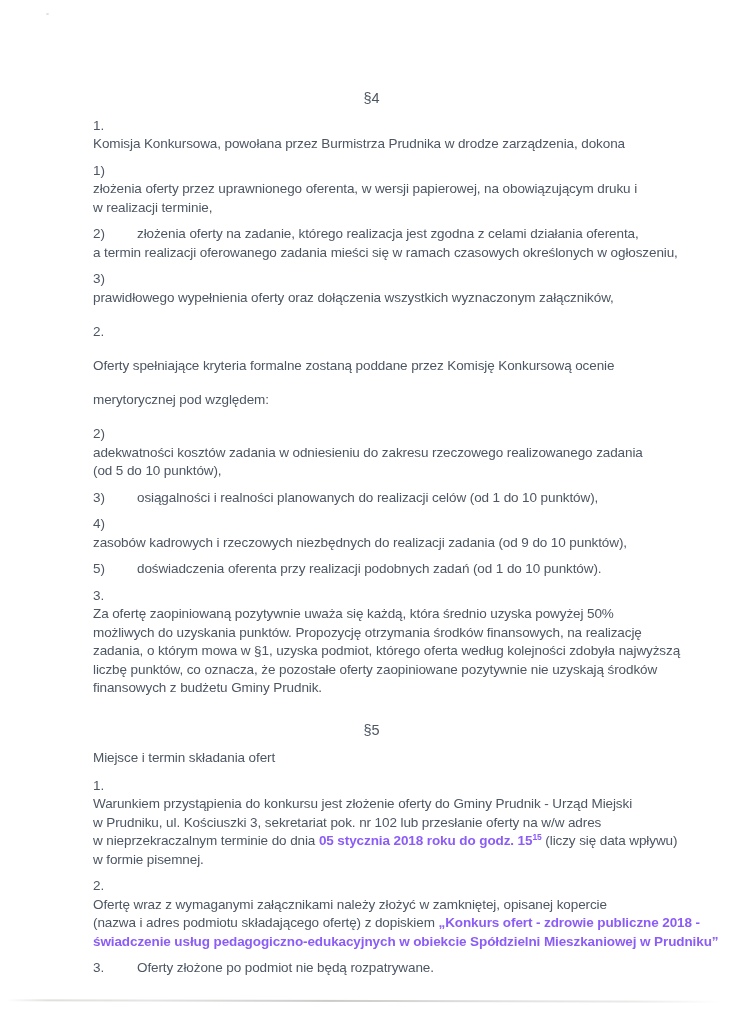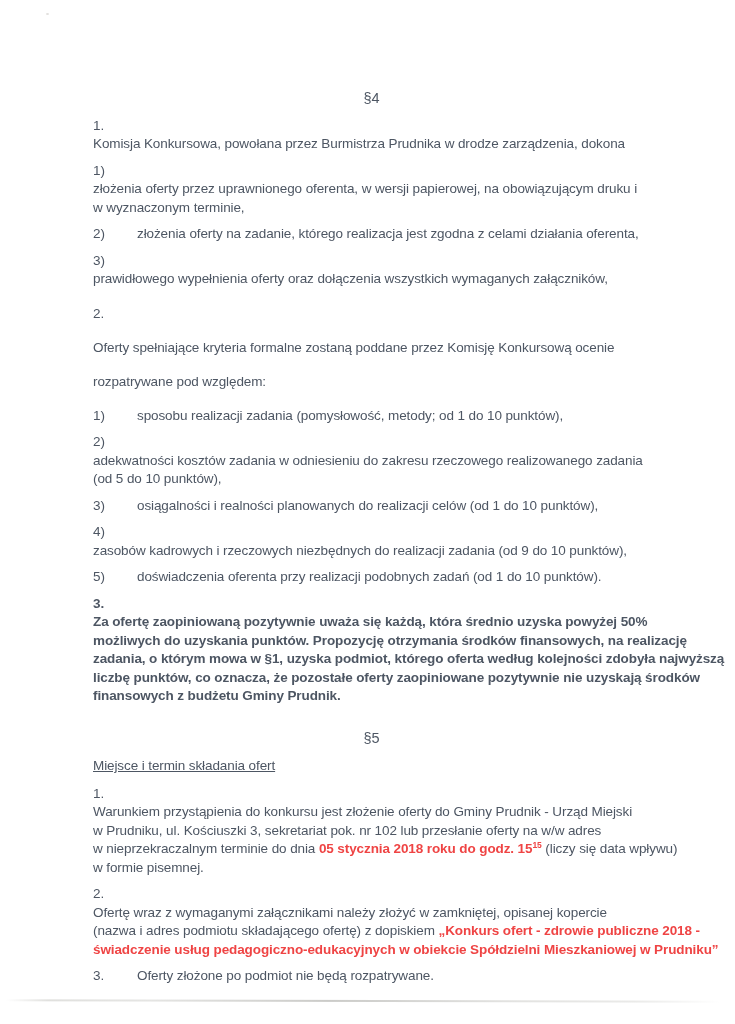--- a/index.html
+++ b/index.html
@@ -21,31 +21,31 @@
     font-size: 13.5px;
     letter-spacing: -0.1px;
     line-height: 18.5px;
   }
   .heading {
     text-align: center;
     margin: 0 0 9px 0;
     font-size: 14.5px;
   }
   .heading2 { margin-top: 23px; margin-bottom: 10px; }
-  .subtitle { margin: 0 0 9px 0; text-decoration: underline; }
+  .subtitle { margin: 0 0 9px 0; }
   p.para { margin: 8px 0 7px 0; }
   p.para .num {
     display: inline-block;
     width: 44px;
     white-space: nowrap;
   }
   p.para .ptext { white-space: nowrap; }
   .lh-lg { line-height: 34px; }
-  .gap-lg { margin-top: 46px; font-weight: bold; }
-  .b { font-weight: 700; color: #ef4444; }
+  .gap-lg { margin-top: 46px; }
+  .b { font-weight: 700; color: #8b5cf6; }
   .ptext sup {
     font-size: 8.5px;
     line-height: 0;
     position: relative;
     top: -5px;
     vertical-align: baseline;
   }
   .scanline {
     position: absolute;
     left: 6px;
@@ -80,39 +80,36 @@
 
   <div class="content">
 
     <div class="heading">§4</div>
 
     <p class="para">
       <span class="num">1.</span><span class="ptext"><span>Komisja Konkursowa, powołana przez Burmistrza Prudnika w drodze zarządzenia, dokona</span><br></span>
     </p>
 
     <p class="para">
-      <span class="num">1)</span><span class="ptext"><span>złożenia oferty przez uprawnionego oferenta, w wersji papierowej, na obowiązującym druku i</span><br><span>w wyznaczonym terminie,</span></span>
+      <span class="num">1)</span><span class="ptext"><span>złożenia oferty przez uprawnionego oferenta, w wersji papierowej, na obowiązującym druku i</span><br><span>w realizacji terminie,</span></span>
     </p>
 
     <p class="para">
-      <span class="num">2)</span><span class="ptext"><span>złożenia oferty na zadanie, którego realizacja jest zgodna z celami działania oferenta,</span><br></span>
+      <span class="num">2)</span><span class="ptext"><span>złożenia oferty na zadanie, którego realizacja jest zgodna z celami działania oferenta,</span><br><span>a termin realizacji oferowanego zadania mieści się w ramach czasowych określonych w ogłoszeniu,</span></span>
     </p>
 
     <p class="para">
-      <span class="num">3)</span><span class="ptext"><span>prawidłowego wypełnienia oferty oraz dołączenia wszystkich wymaganych załączników,</span></span>
+      <span class="num">3)</span><span class="ptext"><span>prawidłowego wypełnienia oferty oraz dołączenia wszystkich wyznaczonym załączników,</span></span>
     </p>
 
 
     <p class="para lh-lg">
-      <span class="num">2.</span><span class="ptext"><span>Oferty spełniające kryteria formalne zostaną poddane przez Komisję Konkursową ocenie</span><br><span>rozpatrywane pod względem:</span></span>
+      <span class="num">2.</span><span class="ptext"><span>Oferty spełniające kryteria formalne zostaną poddane przez Komisję Konkursową ocenie</span><br><span>merytorycznej pod względem:</span></span>
     </p>
 
-    <p class="para">
-      <span class="num">1)</span><span class="ptext"><span>sposobu realizacji zadania (pomysłowość, metody; od 1 do 10 punktów),</span></span>
-    </p>
 
     <p class="para">
       <span class="num">2)</span><span class="ptext"><span>adekwatności kosztów zadania w odniesieniu do zakresu rzeczowego realizowanego zadania</span><br><span>(od 5 do 10 punktów),</span></span>
     </p>
 
     <p class="para">
       <span class="num">3)</span><span class="ptext"><span>osiągalności i realności planowanych do realizacji celów (od 1 do 10 punktów),</span></span>
     </p>
 
     <p class="para">

